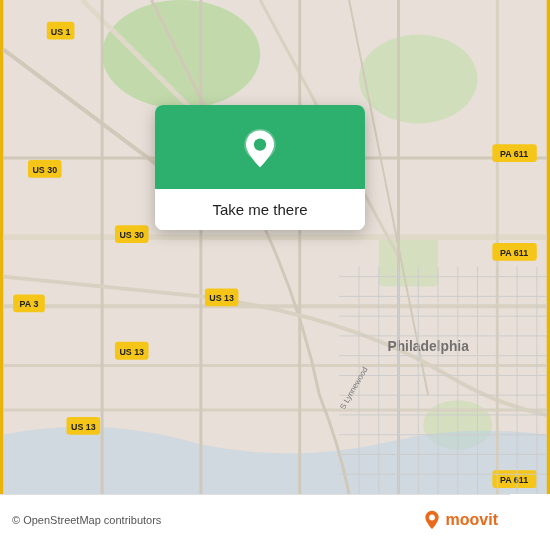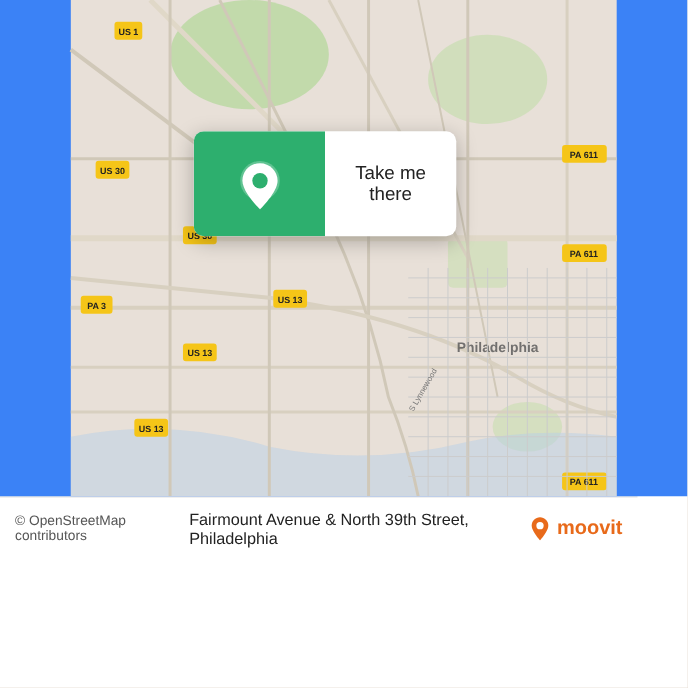--- a/index.html
+++ b/index.html
@@ -7,24 +7,24 @@
     body {
       width: 550px;
       height: 550px;
       overflow: hidden;
       font-family: Arial, sans-serif;
       position: relative;
     }
 
     #map-container {
       width: 550px;
-      height: 397px;
+      height: 494px;
       position: relative;
       overflow: hidden;
-      background-color: #3b82f6;
+      background-color: #eab308;
     }
 
     
     #map-bg {
       width: 100%;
       height: 100%;
       position: absolute;
       top: 0; left: 0;
     }
 
@@ -32,21 +32,21 @@
     #popup-card {
       position: absolute;
       top: 105px;
       left: 155px;
       width: 210px;
       background: white;
       border-radius: 8px;
       box-shadow: 0 4px 16px rgba(0,0,0,0.25);
       overflow: hidden;
       display: flex;
-      flex-direction: row;
+      flex-direction: column;
       align-items: center;
     }
 
     #popup-green-area {
       background-color: #2daf6e;
       width: 100%;
       padding: 22px 10px 18px;
       display: flex;
       justify-content: center;
       align-items: center;
@@ -216,21 +216,20 @@
         <path d="M22 4 C13.16 4 6 11.16 6 20 C6 30.4 22 46 22 46 C22 46 38 30.4 38 20 C38 11.16 30.84 4 22 4 Z" fill="white"></path>
         <circle cx="22" cy="20" r="7" fill="#2daf6e"></circle>
       </svg>
     </div>
     <button id="popup-button">Take me there</button>
   </div>
 </div>
 
 <div id="bottom-bar">
   <span id="copyright-text">© OpenStreetMap contributors</span>
-  <span id="location-text">Fairmount Avenue &amp; North 39th Street, Philadelphia</span>
   <div id="moovit-logo">
     <svg id="moovit-pin" viewBox="0 0 20 24" xmlns="http://www.w3.org/2000/svg">
       <path d="M10 1 C5.58 1 2 4.58 2 9 C2 14.25 10 23 10 23 C10 23 18 14.25 18 9 C18 4.58 14.42 1 10 1 Z" fill="#e86a1a"></path>
       <circle cx="10" cy="9" r="3.5" fill="white"></circle>
     </svg>
     <span id="moovit-name">moovit</span>
   </div>
 </div>
 
 </body></html>

